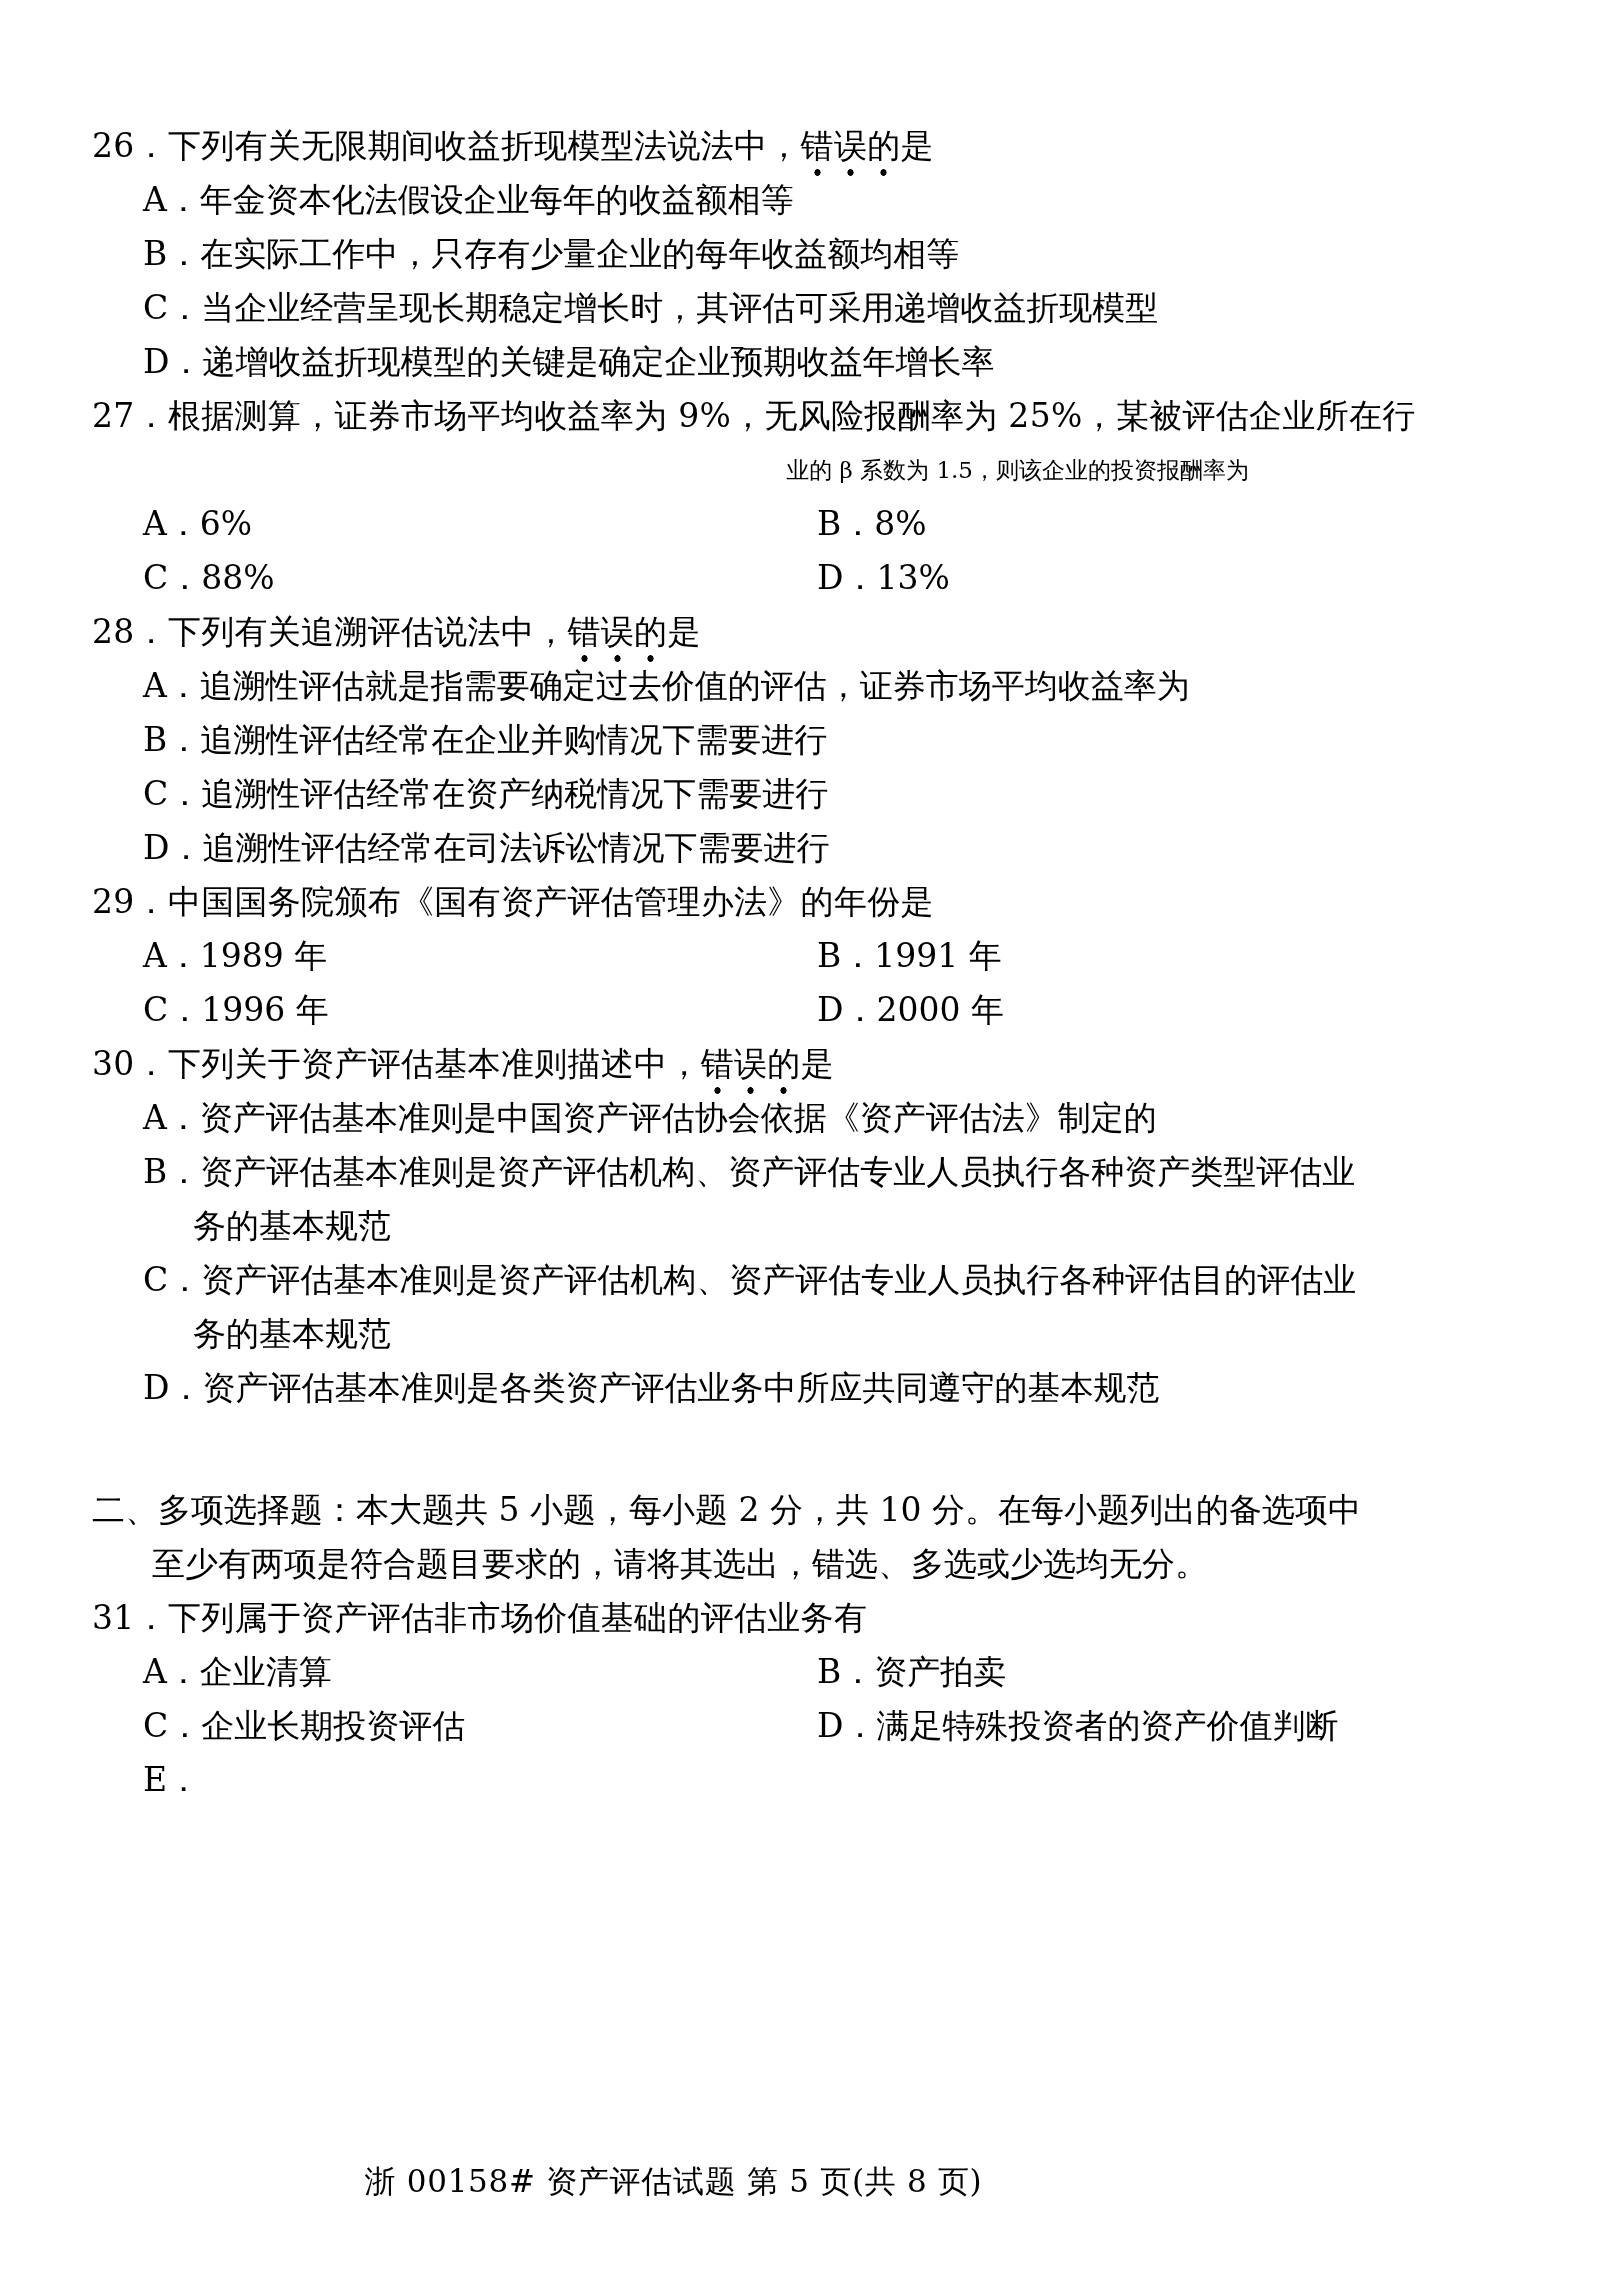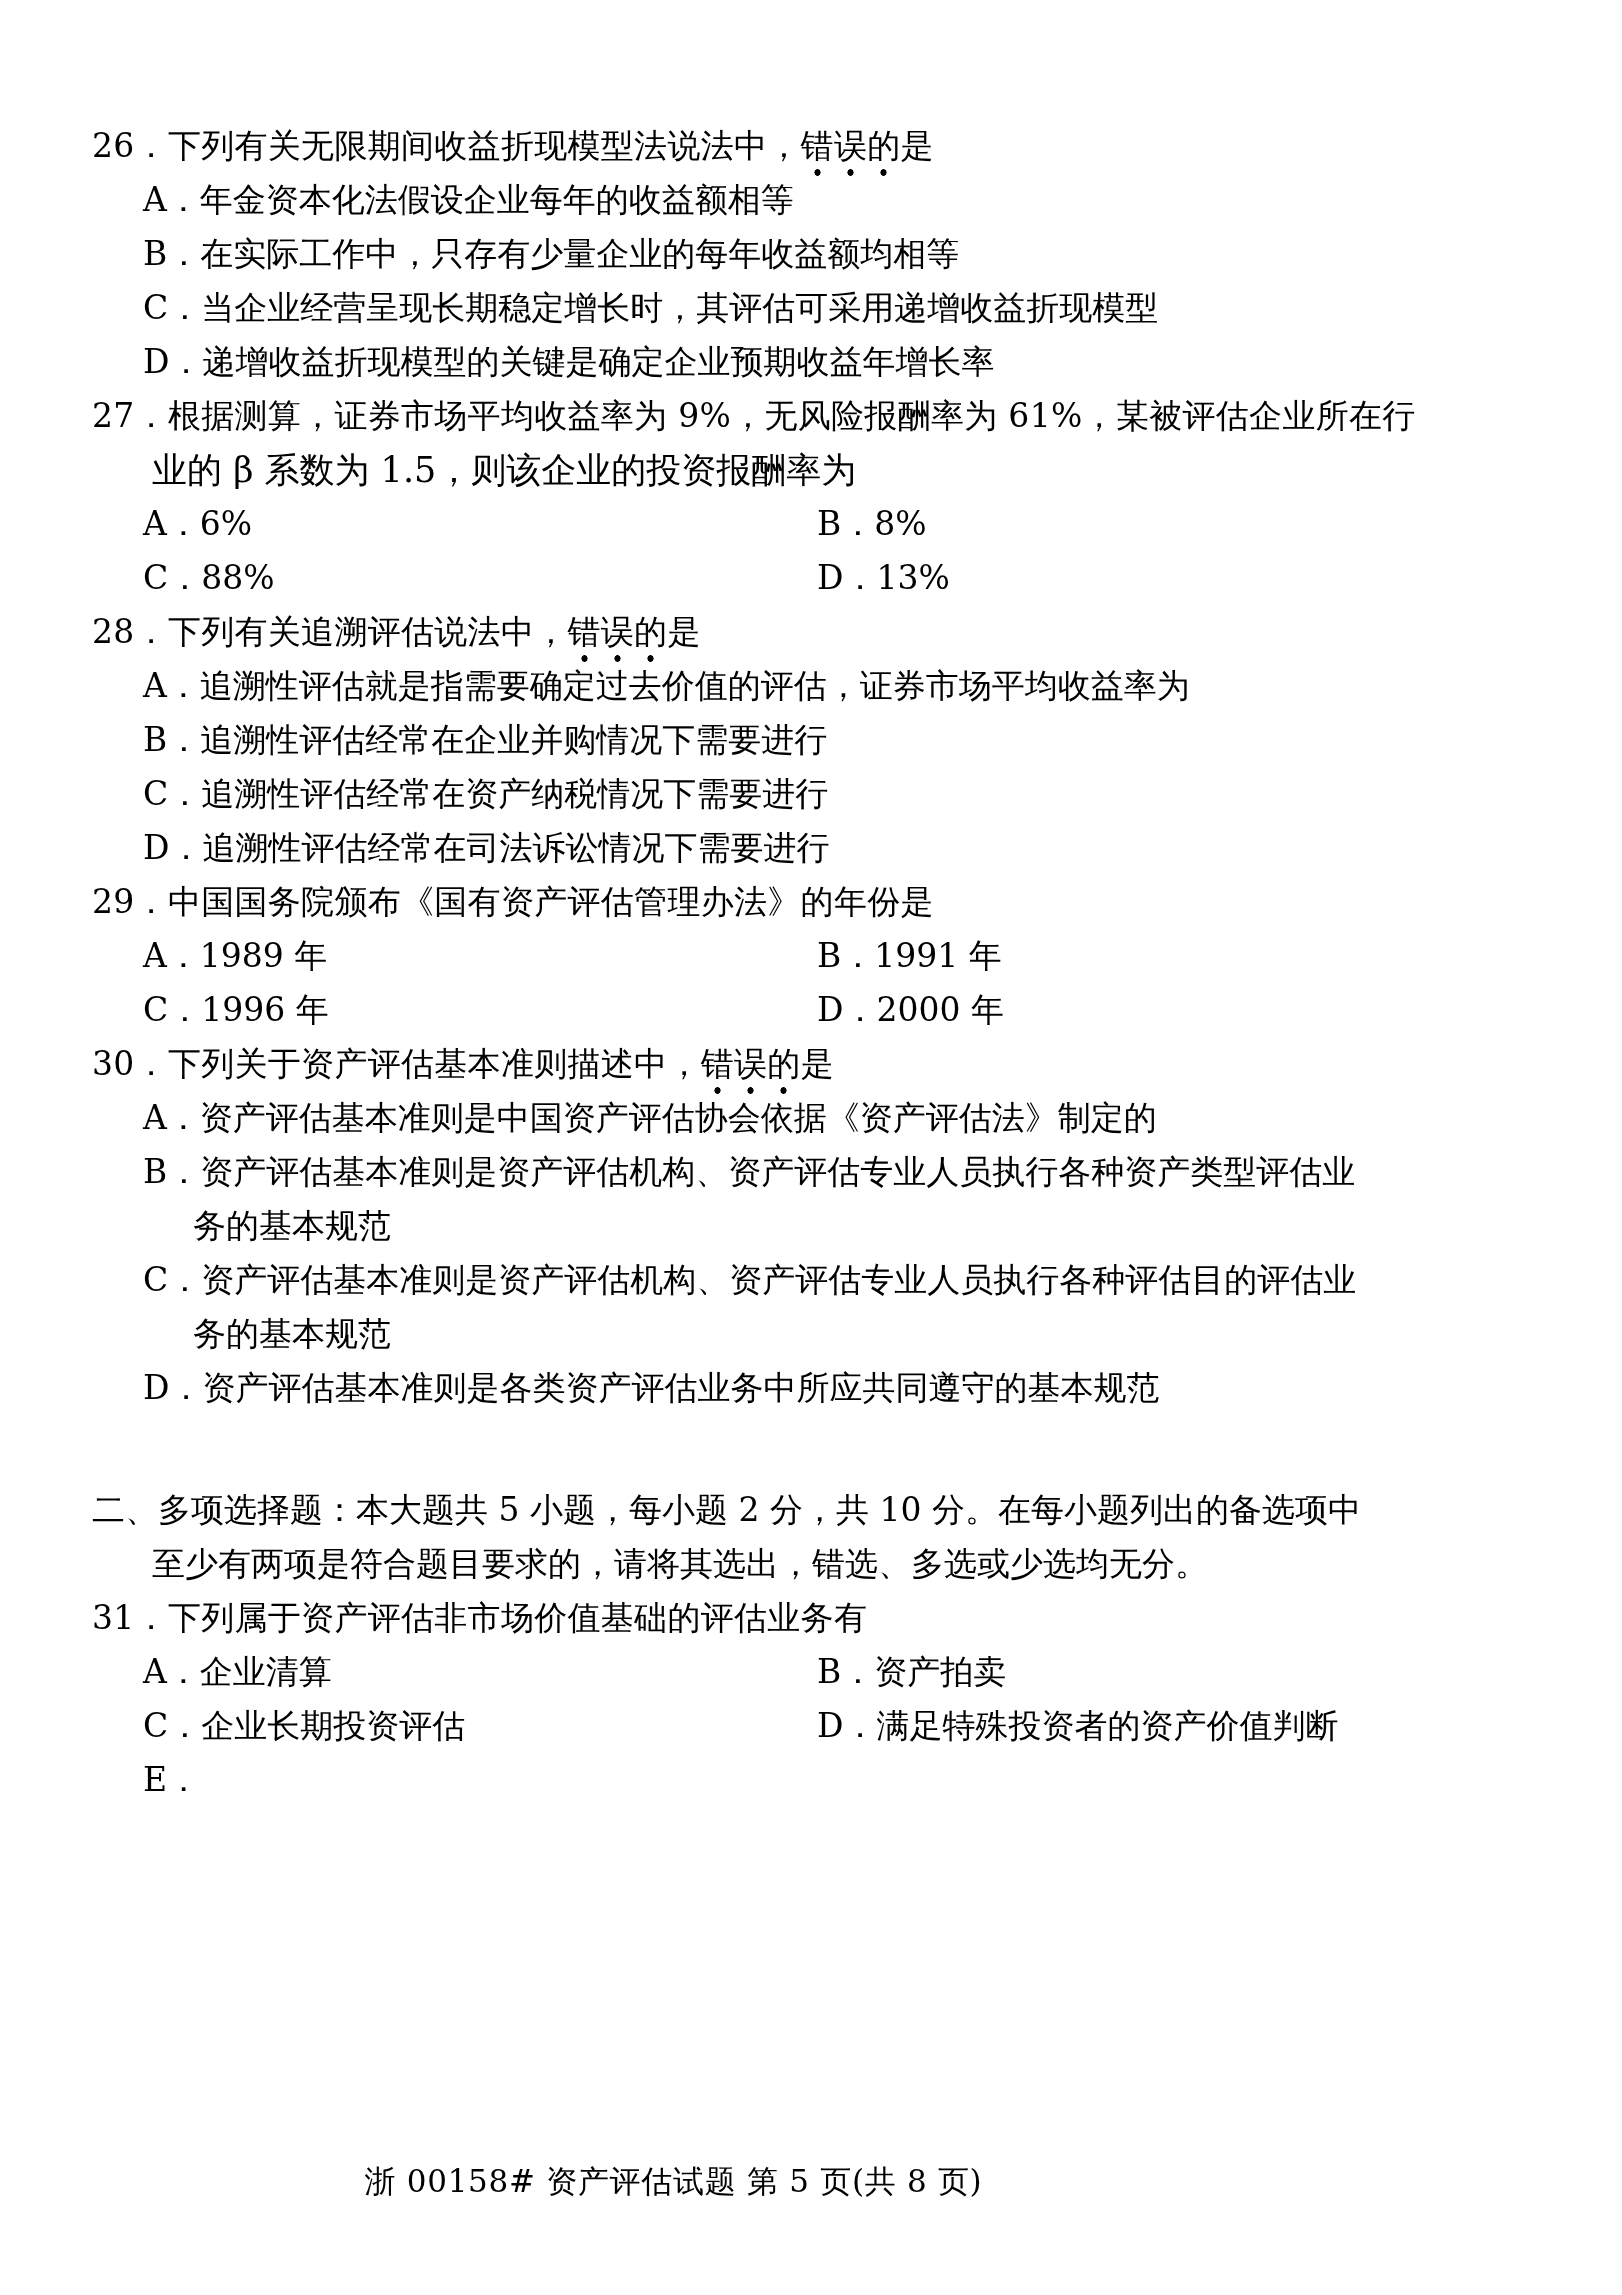--- a/index.html
+++ b/index.html
@@ -44,23 +44,24 @@
     font-family: "DejaVu Serif", "Liberation Serif", serif;
   }
 
   .q-text {
     flex: 1 1 auto;
   }
 
   
   .q-cont {
     display: flex;
-    font-size: 35px;
-    line-height: 54px;
-    white-space: nowrap;
+    font-size: 23px;
+    line-height: 54px;
+    white-space: nowrap;
+    justify-content: flex-end;
   }
   .q-cont .pad { flex: 0 0 60px; }
 
   
   .opt-row {
     display: flex;
     font-size: 33px;
     line-height: 54px;
     white-space: nowrap;
     padding-left: 51px;
@@ -169,21 +170,21 @@
     </div>
     <div class="opt-row">
       <span class="opt-label">D．</span>
       <span class="opt-text">递增收益折现模型的关键是确定企业预期收益年增长率</span>
     </div>
   </div>
 
   <div class="q-block">
     <div class="q-line">
       <span class="q-num">27．</span>
-      <span class="q-text">根据测算，证券市场平均收益率为 9%，无风险报酬率为 61%，某被评估企业所在行</span>
+      <span class="q-text">根据测算，证券市场平均收益率为 9%，无风险报酬率为 25%，某被评估企业所在行</span>
     </div>
     <div class="q-cont">
       <span class="pad"></span>
       <span>业的 β 系数为 1.5，则该企业的投资报酬率为</span>
     </div>
     <div class="opt-row">
       <span class="opt opt-col-a">
         <span class="opt-label">A．</span>
         <span class="opt-text">6%</span>
       </span>

